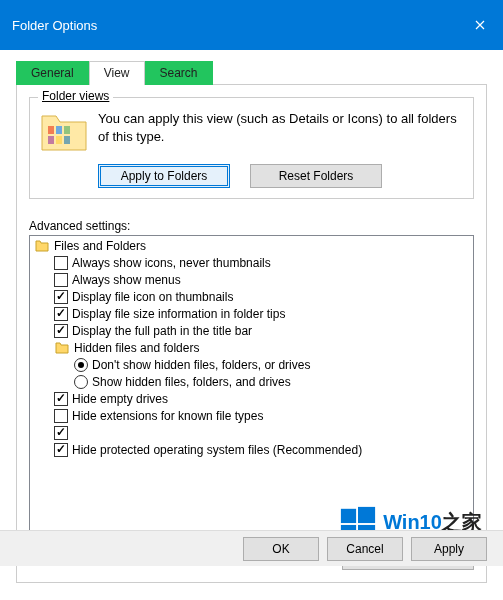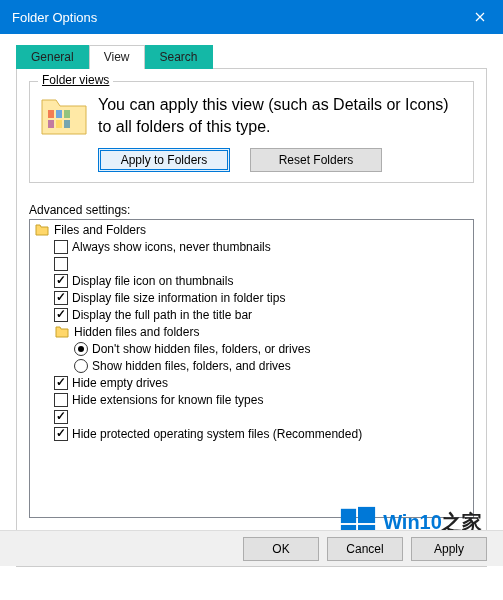--- a/index.html
+++ b/index.html
@@ -7,21 +7,21 @@
     margin: 0;
     font-family: "Segoe UI", Tahoma, sans-serif;
     font-size: 12px;
     background: #fff;
     width: 503px;
     height: 600px;
     overflow: hidden;
     position: relative;
   }
   .titlebar {
-    height: 34px;
+    height: 50px;
     background: #0078d7;
     color: #fff;
     display: flex;
     align-items: center;
     padding-left: 12px;
     font-size: 13px;
   }
   .titlebar .title { flex: 1; }
   .titlebar .close {
     width: 46px;
@@ -48,21 +48,21 @@
     background: #fff;
     font-size: 12px;
     color: #222;
   }
   .tab.active {
     border-color: #ccc;
     background: #fff;
     z-index: 2;
   }
   .tab.inactive {
-    background: #14b8a6;
+    background: #22c55e;
     border: 1px solid transparent;
   }
   .tab-body {
     border: 1px solid #ccc;
     border-top: none;
     padding: 12px 12px 12px 12px;
     min-height: 460px;
     position: relative;
   }
   .groupbox {
@@ -87,21 +87,21 @@
   }
   .folder-icon {
     width: 48px;
     height: 44px;
     flex-shrink: 0;
     position: relative;
   }
   .folder-icon svg { width: 48px; height: 44px; }
   .folderviews-text {
     flex: 1;
-    font-size: 16px;
+    font-size: 13px;
     line-height: 1.35;
   }
   .folderviews-buttons {
     display: flex;
     gap: 20px;
     margin-top: 10px;
     margin-left: 58px;
   }
   .btn {
     height: 24px;
@@ -290,20 +290,21 @@
         </span>
         <span>Files and Folders</span>
       </div>
       <div id="tree-items">
           <div class="tree-row indent-2">
             <span class="check"></span>
             <span>Always show icons, never thumbnails</span>
           </div>
           <div class="tree-row indent-2">
             <span class="check"></span>
+            <span>Always show menus</span>
           </div>
           <div class="tree-row indent-2">
             <span class="check checked"></span>
             <span>Display file icon on thumbnails</span>
           </div>
           <div class="tree-row indent-2">
             <span class="check checked"></span>
             <span>Display file size information in folder tips</span>
           </div>
           <div class="tree-row indent-2">

